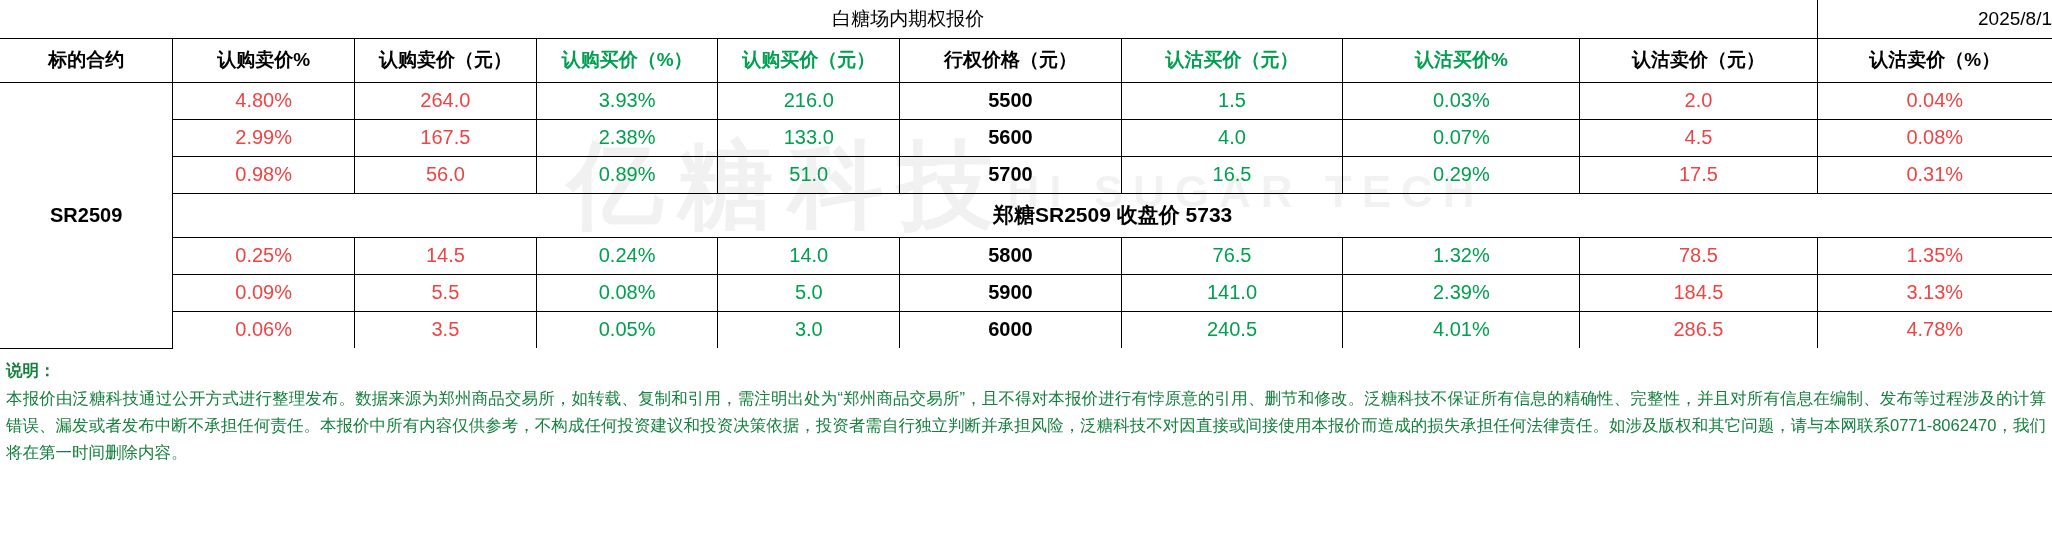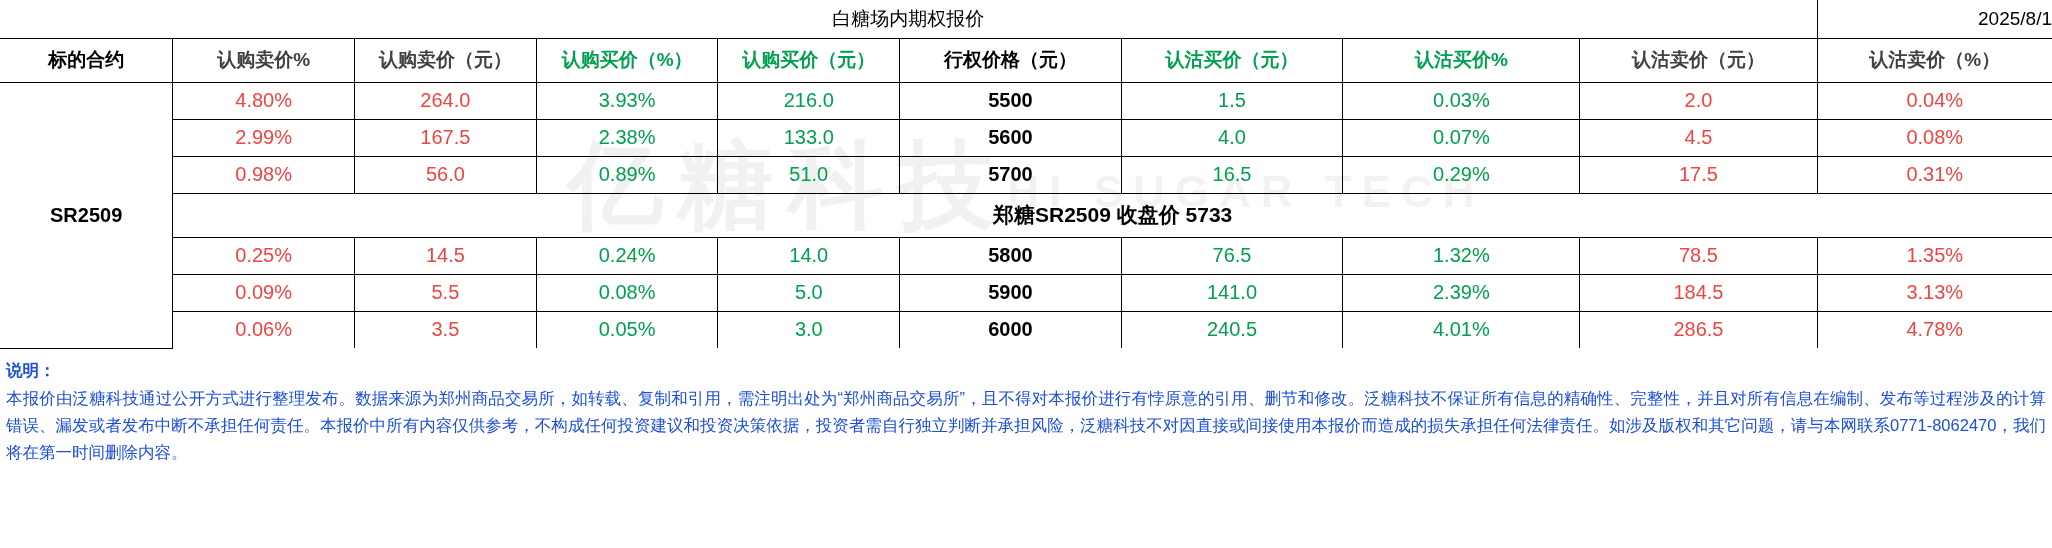--- a/index.html
+++ b/index.html
@@ -68,21 +68,21 @@
     font-weight: normal;
   }
   .title-cell { border-left: none; border-top: none; }
   .date-cell { font-size: 19px; font-weight: normal; border-right: none; border-top: none; text-align: right; }
 
   .head-row td {
     height: 44px;
     font-size: 19px;
     font-weight: bold;
   }
-  .h-red { color: #404040; }
+  .h-red { color: #000000; }
   .h-green { color: #00a050; }
   .h-black { color: #000; }
   .head-first { border-left: none; }
   .head-last { border-right: none; }
 
   .data-row td { height: 37px; font-size: 20px; }
   .v-red { color: #ef4444; }
   .v-green { color: #00a050; }
   .v-strike { color: #000; font-weight: bold; }
 
@@ -97,21 +97,21 @@
     font-size: 21px;
     font-weight: bold;
     border-right: none;
   }
   .note-wrap {
     position: relative;
     z-index: 1;
     padding: 8px 6px 6px 6px;
     font-size: 16.5px;
     line-height: 1.62;
-    color: #1d4ed8;
+    color: #15803d;
   }
   .note-title { font-weight: bold; margin-bottom: 2px; }
   .note-body { text-align: justify; }
   .row-last td { border-bottom: none; }
 </style>
 </head>
 <body>
 
 <div class="sheet">
 

